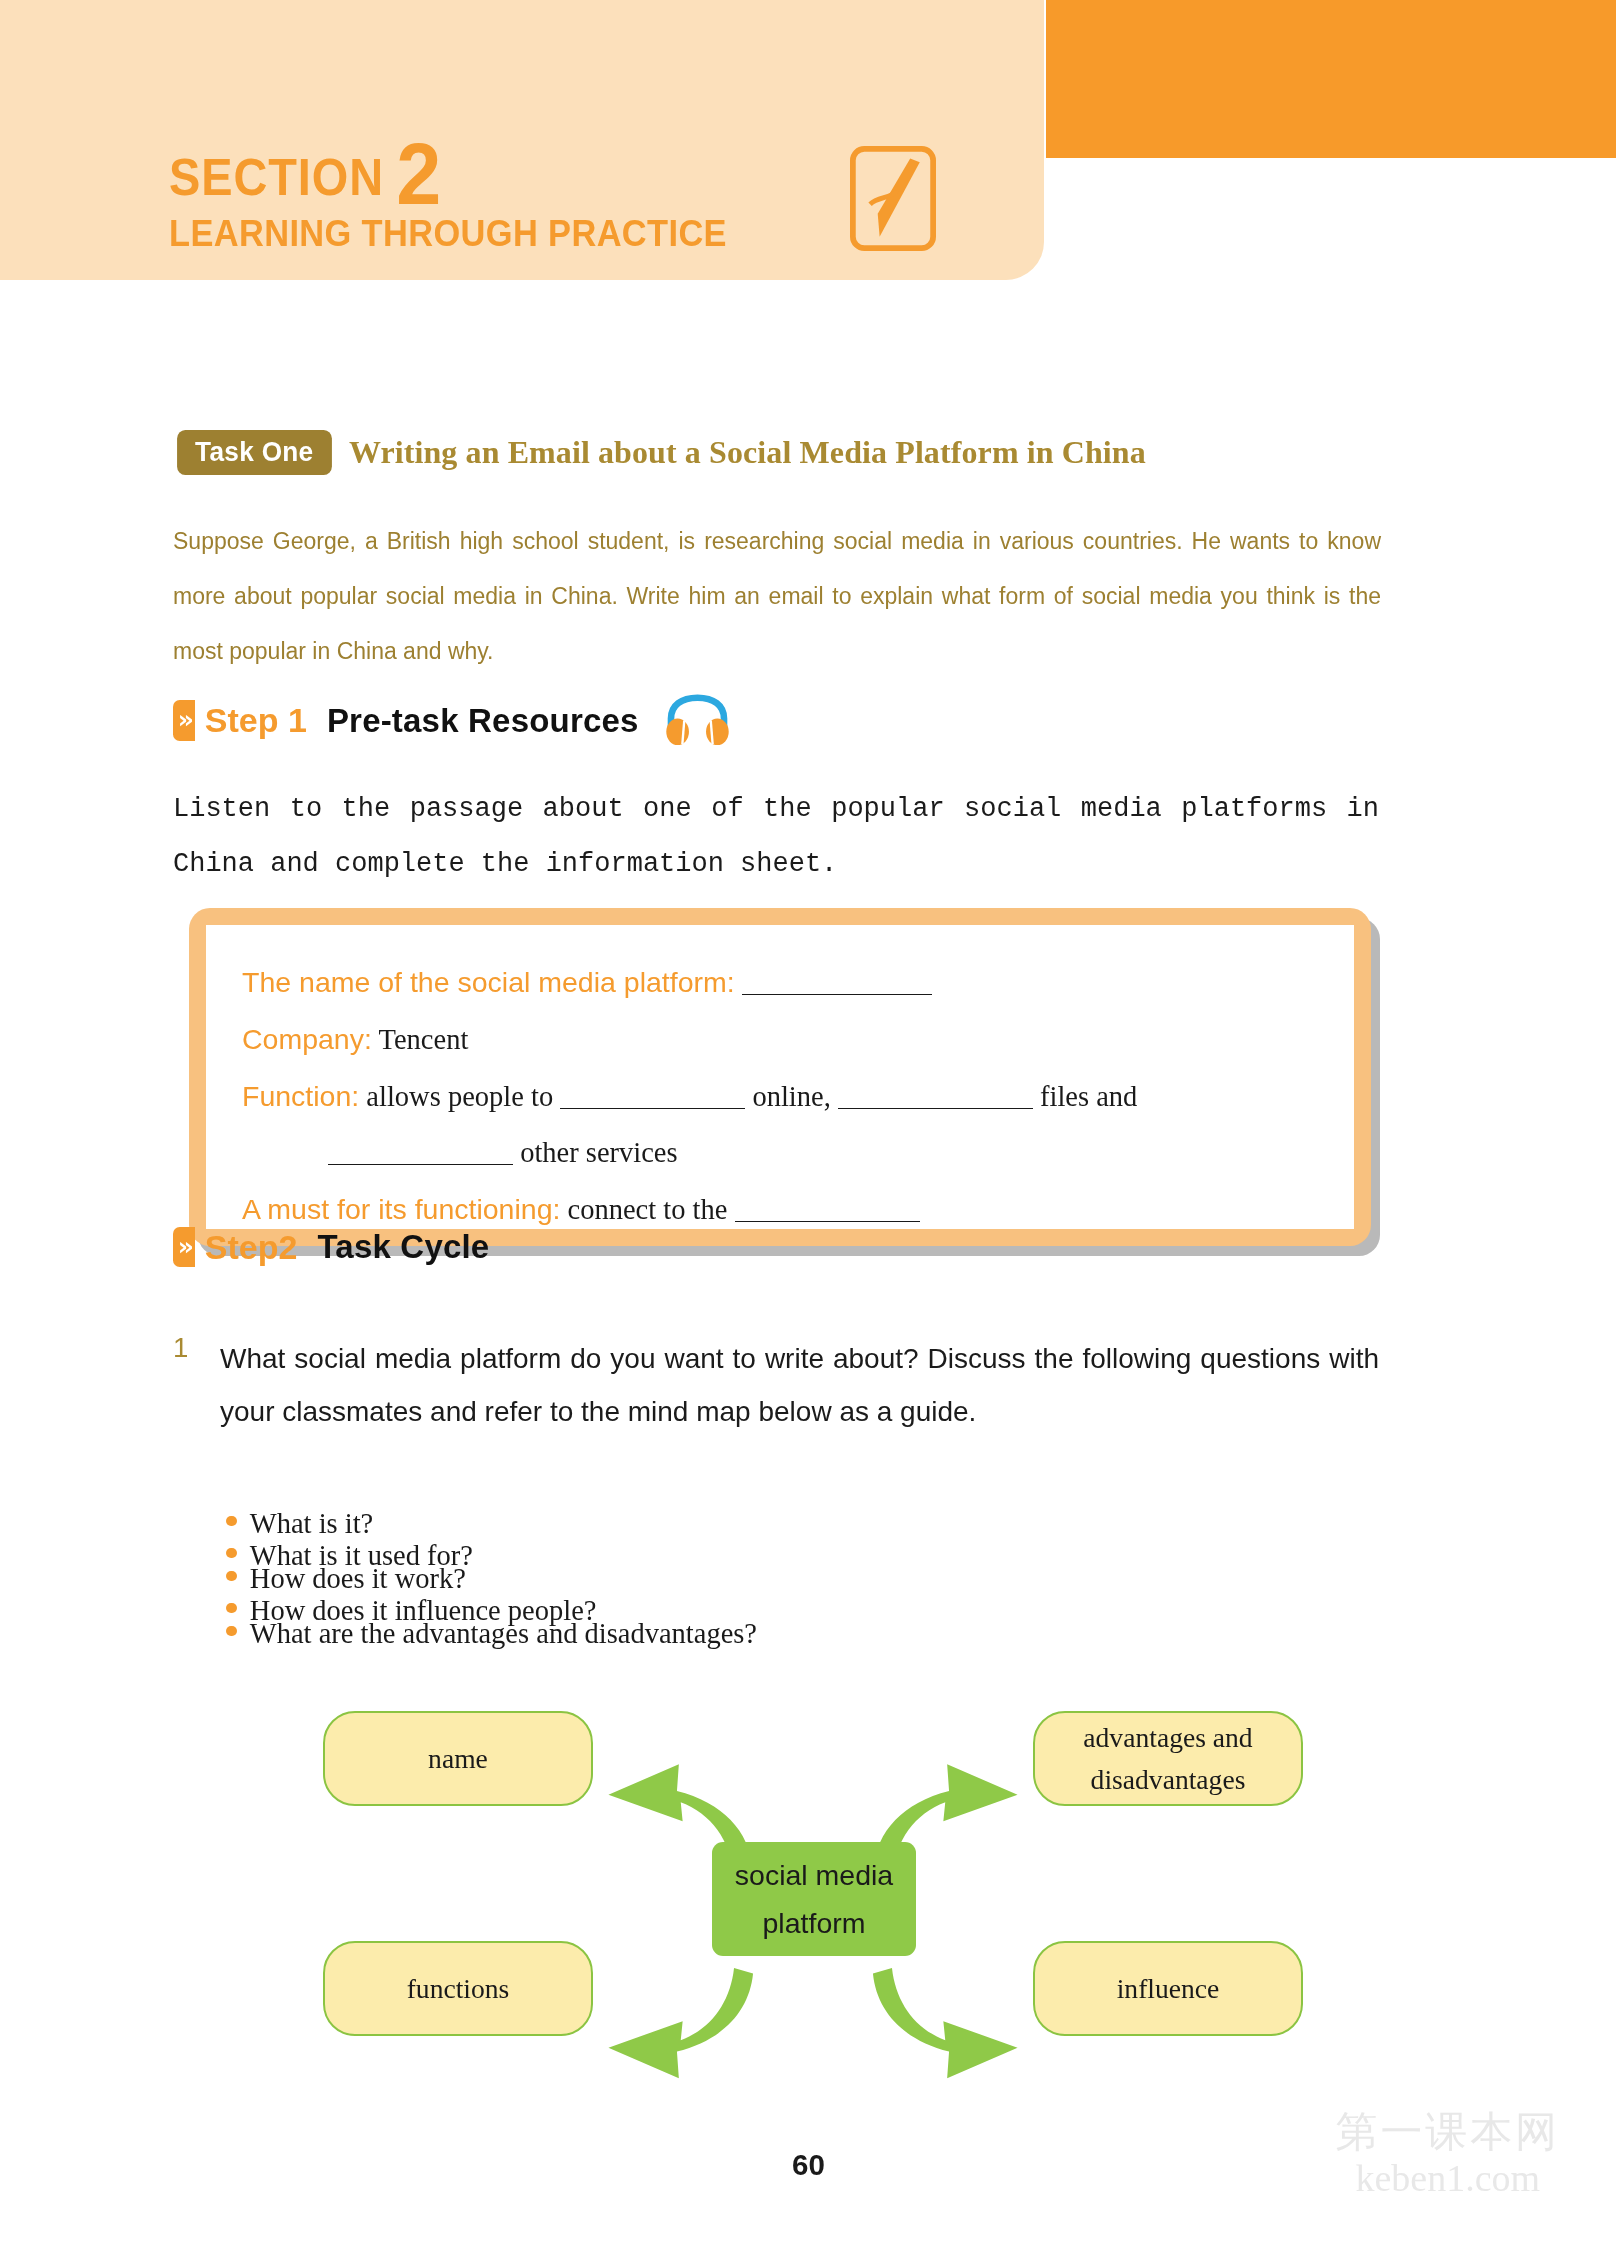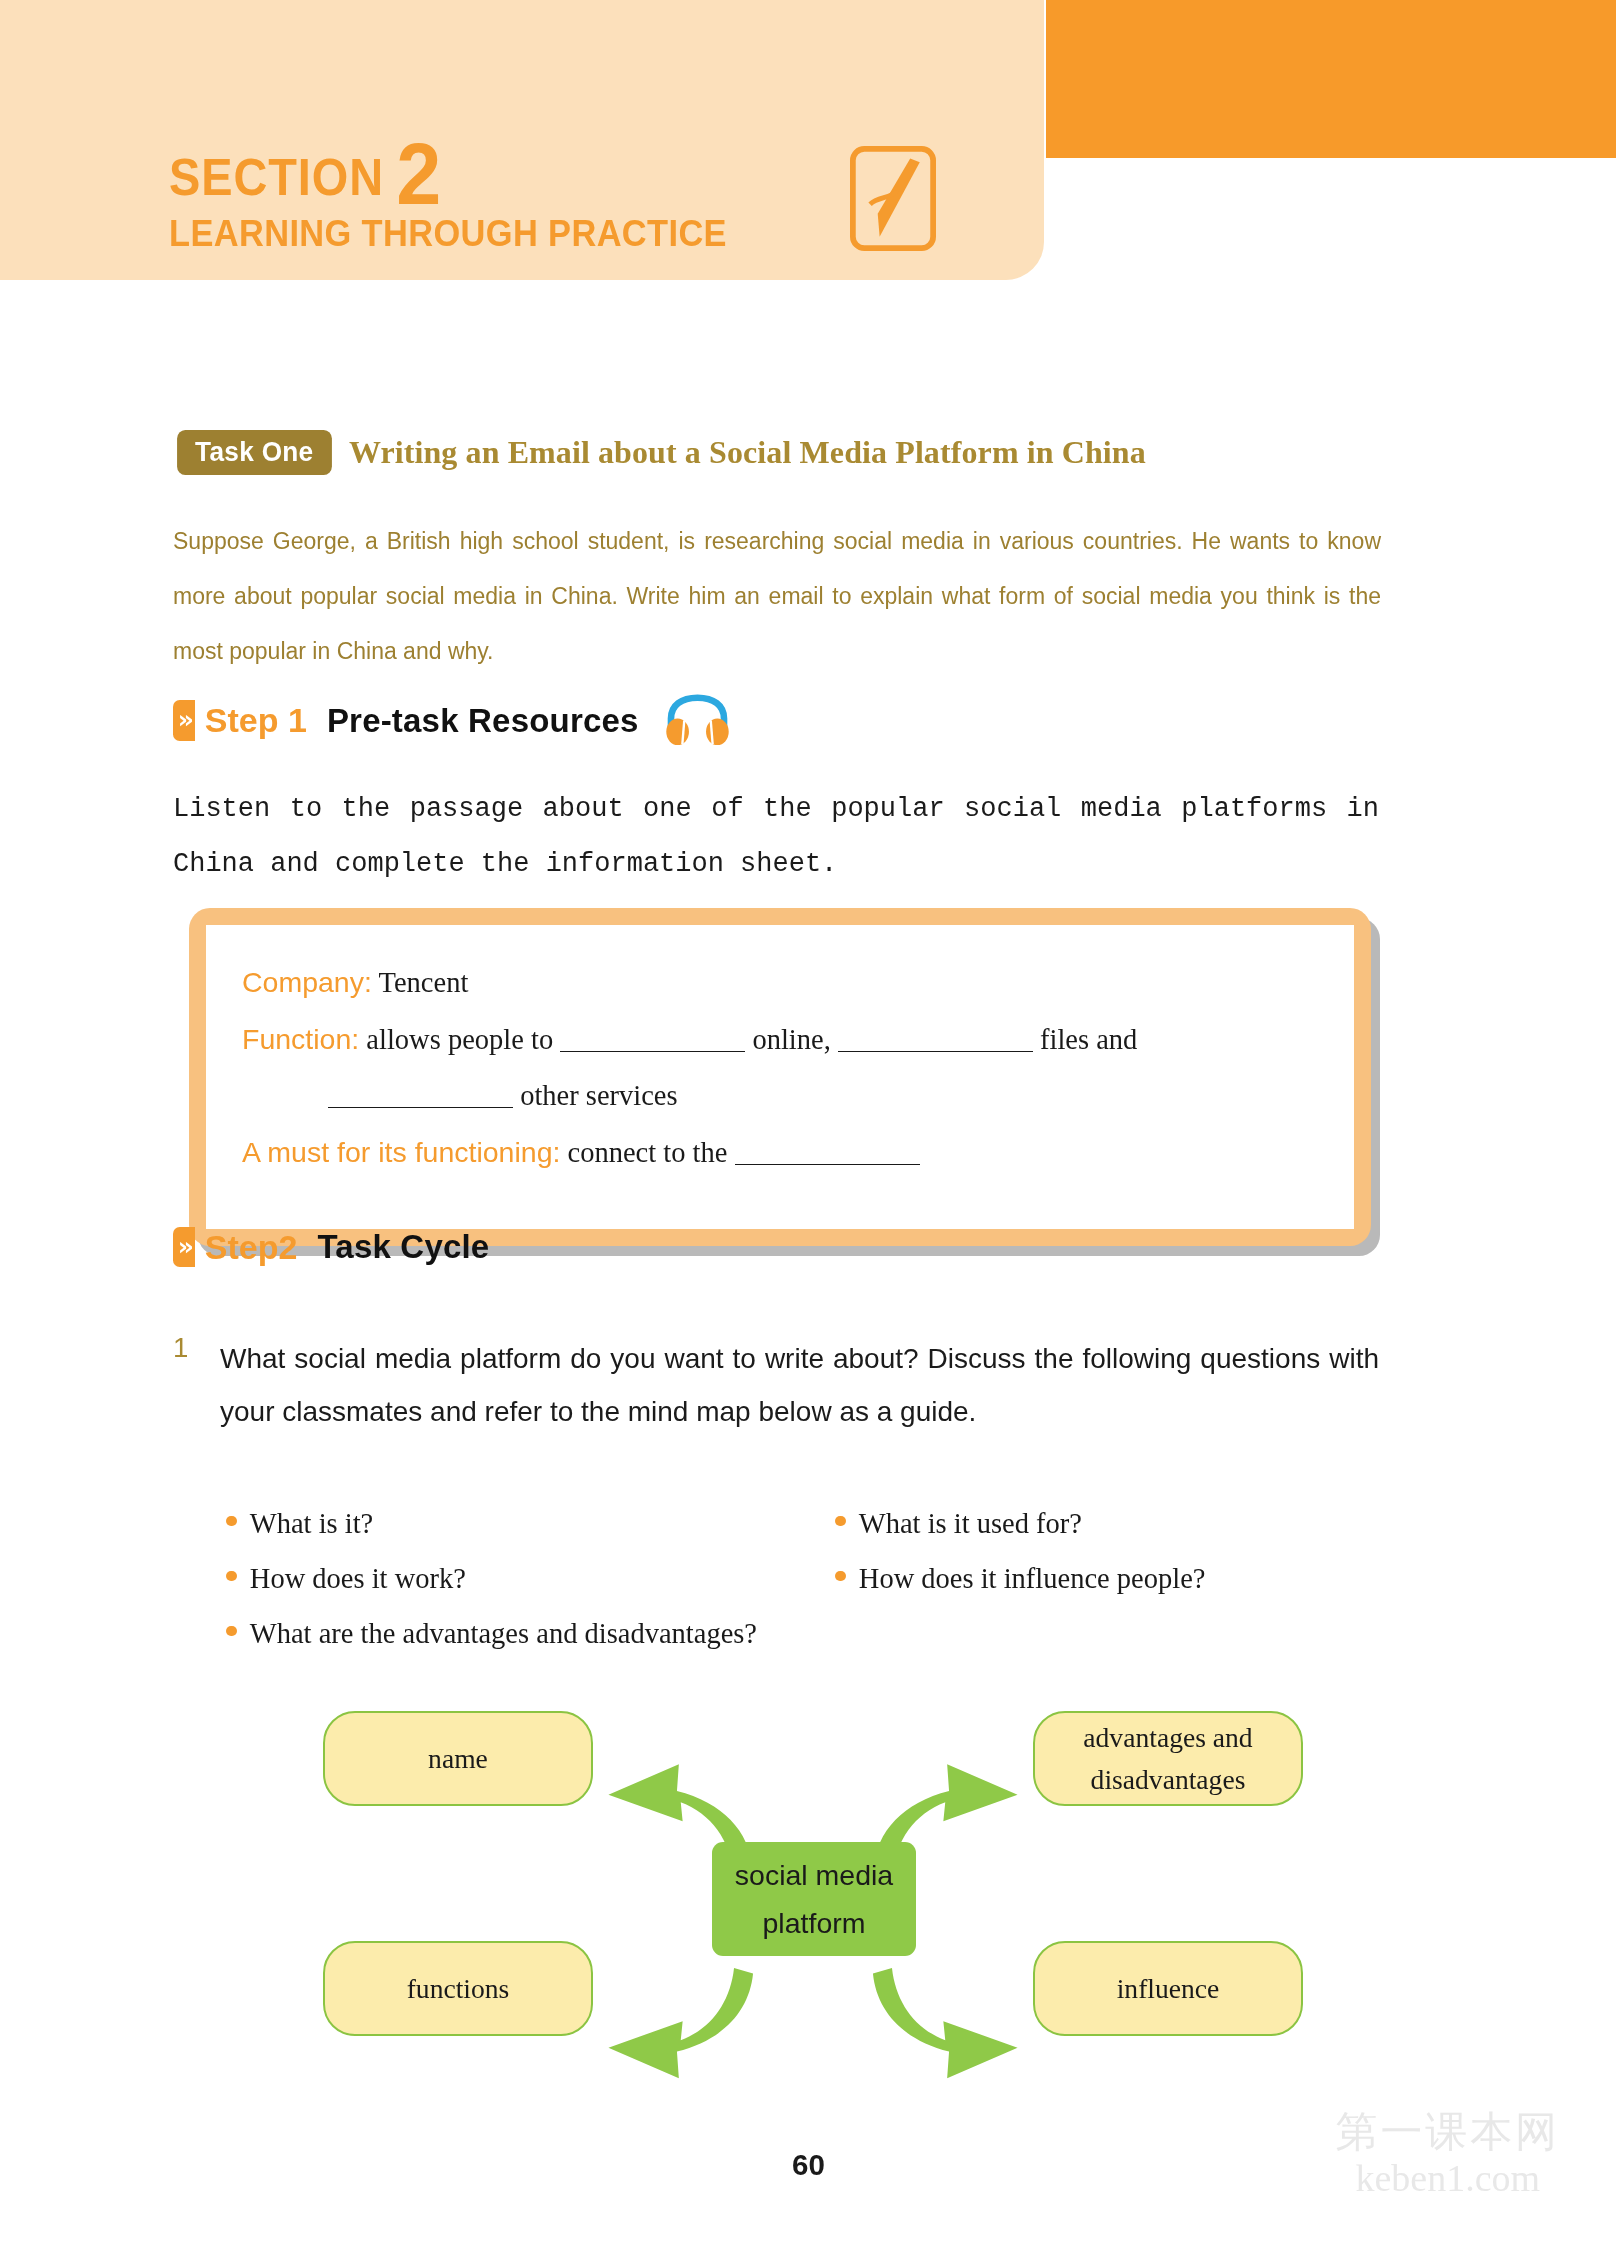--- a/index.html
+++ b/index.html
@@ -276,20 +276,21 @@
   .bullet-grid {
     position: absolute;
     left: 226px;
     top: 1508px;
     width: 1179px;
   }
   .bullet-row {
     display: flex;
     height: 55px;
     align-items: flex-start;
+    flex-direction: column;
   }
   .bullet-cell {
     display: flex;
     align-items: baseline;
     gap: 13.3px;
   }
   .bullet-cell.col1 { width: 609px; }
   .bullet-dot {
     width: 10.5px;
     height: 10.5px;
@@ -435,20 +436,24 @@
     </svg>
   </div>
 
   <div class="step1-para">Listen to the passage about one of the popular social media platforms in China and complete the information sheet.</div>
 
   <div class="info-sheet-wrap">
     <div class="info-sheet-shadow"></div>
     <div class="info-sheet">
       <div class="info-sheet-inner">
 
+        <div class="sheet-line">
+          <span class="sheet-label">The name of the social media platform:</span>
+          <span class="blank blank-a"></span>
+        </div>
 
         <div class="sheet-line">
           <span class="sheet-label">Company:</span>
           <span>Tencent</span>
         </div>
 
         <div class="sheet-line">
           <span class="sheet-label">Function:</span>
           <span>allows people to</span>
           <span class="blank blank-b"></span>

